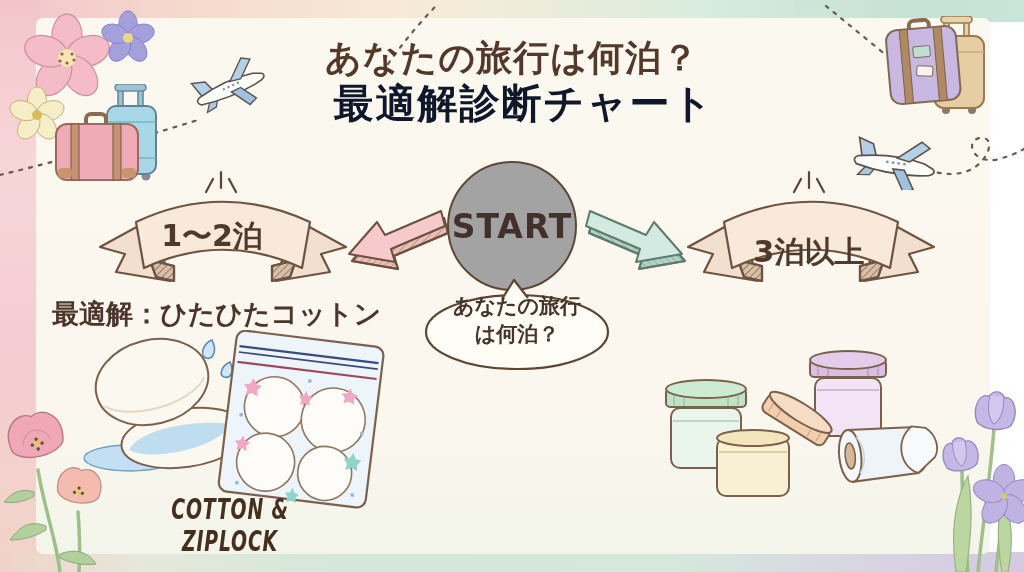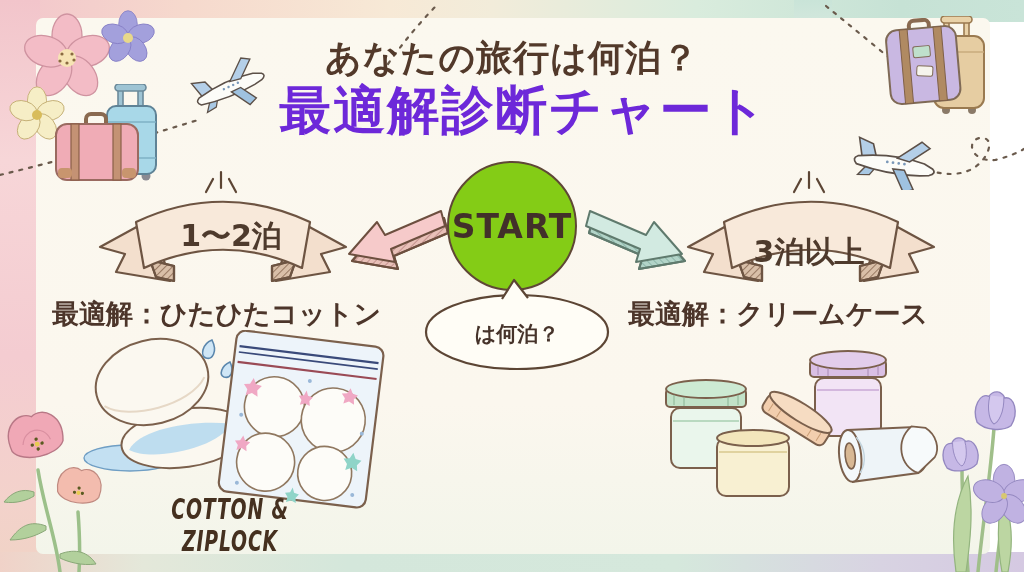--- a/index.html
+++ b/index.html
@@ -21,31 +21,31 @@
   
   .panel { position:absolute; left:36px; top:18px; width:954px; height:536px; z-index:1;
     background:linear-gradient(180deg,#fbf8ef 0%,#fbf7ee 72%,#f3f5ea 100%); border-radius:7px; }
 
   .deco, .layer { position:absolute; z-index:2; }
   .content { position:absolute; z-index:3; }
 
   .title-sub { left:0; top:34px; width:1024px; text-align:center;
     font-size:36px; font-weight:bold; color:#52392a; letter-spacing:1px; }
   .title-main { left:0; top:76px; width:1024px; text-align:center;
-    font-size:52px; font-weight:bold; color:#6d28d9; letter-spacing:2px;padding-left:24px; }
+    font-size:40px; font-weight:bold; color:#0f172a; letter-spacing:2px;padding-left:24px; }
 
   .start-circle { left:447px; top:161px; width:130px; height:130px; border-radius:50%;
-    background:#84cc16; border:2.5px solid #5f4736; display:flex; align-items:center; justify-content:center;
+    background:#a3a3a3; border:2.5px solid #5f4736; display:flex; align-items:center; justify-content:center;
     font-size:33px; font-weight:600; color:#42302a; letter-spacing:1px; }
 
   .bubble-text { left:424px; top:292px; width:186px; text-align:center;
     font-size:21px; font-weight:bold; color:#46332a; line-height:1.35; }
 
   .ribbon-label { width:150px; text-align:center; font-size:30px; font-weight:bold; color:#4e3a2c; }
-  .ribbon-label.l { left:156px; top:216px; }
+  .ribbon-label.l { left:137px; top:216px; }
   .ribbon-label.r { left:734px; top:208px;margin-top:24px; }
 
   .result-text { font-size:27px; font-weight:bold; color:#4c352a; text-align:left; letter-spacing:0px; }
   .result-text.l { left:52px; top:296px; width:365px; }
   .result-text.r { left:628px; top:296px; width:350px; }
 
   .caption { text-align:center; color:#45301f;font-style:italic; }
   .caption span { display:inline-block; font-weight:bold; font-size:23px; letter-spacing:1px;
     transform:scale(0.82,1.25); transform-origin:center; }
   .caption.l { left:100px; top:499px; width:260px; }
@@ -291,26 +291,25 @@
     </g>
   </svg>
 
   <div class="content start-circle">START</div>
   <svg class="content" style="left:422px;top:278px" width="190" height="94" viewBox="0 0 190 94">
     <ellipse cx="95" cy="54" rx="91" ry="37" fill="#fffdf6" stroke="#5c4534" stroke-width="2.2"></ellipse>
     <path d="M80,22 L92,2 L106,21 Z" fill="#fffdf6" stroke="none"></path>
     <path d="M80,21 L92,2 L106,20" fill="none" stroke="#5c4534" stroke-width="2.2" stroke-linejoin="round"></path>
   </svg>
   <div class="content bubble-text">
-    <br>
+    <span>あなたの旅行</span><br>
     <span>は何泊？</span>
   </div>
 
   <div class="content result-text l">最適解：ひたひたコットン</div>
-  <div class="content result-text r">最適解：クリームケース</div>
 
   <svg class="deco" style="left:70px;top:330px" width="180" height="170" viewBox="0 0 180 170">
     <ellipse cx="60" cy="128" rx="46" ry="13" fill="#c3e0f2" stroke="#6f9ec4" stroke-width="1.4"></ellipse>
     <g transform="rotate(-8 115 108)">
       <ellipse cx="115" cy="108" rx="64" ry="29" fill="#fbf8f0" stroke="#7b604c" stroke-width="2"></ellipse>
       <path d="M58,112 C70,94 120,90 162,100 C150,122 80,128 58,112 Z" fill="#b7d9ee" opacity="0.9"></path>
     </g>
     <g transform="rotate(-14 82 52)">
       <ellipse cx="82" cy="52" rx="57" ry="42" fill="#fbf8f0" stroke="#7b604c" stroke-width="2"></ellipse>
       <path d="M30,64 C50,84 114,84 134,60" fill="none" stroke="#e6d8c6" stroke-width="2"></path>

